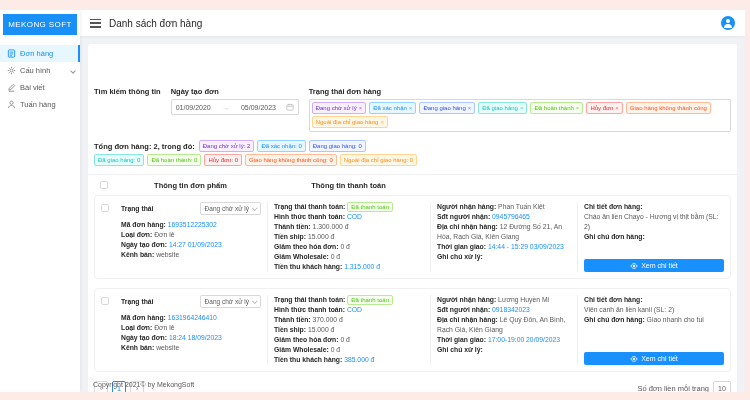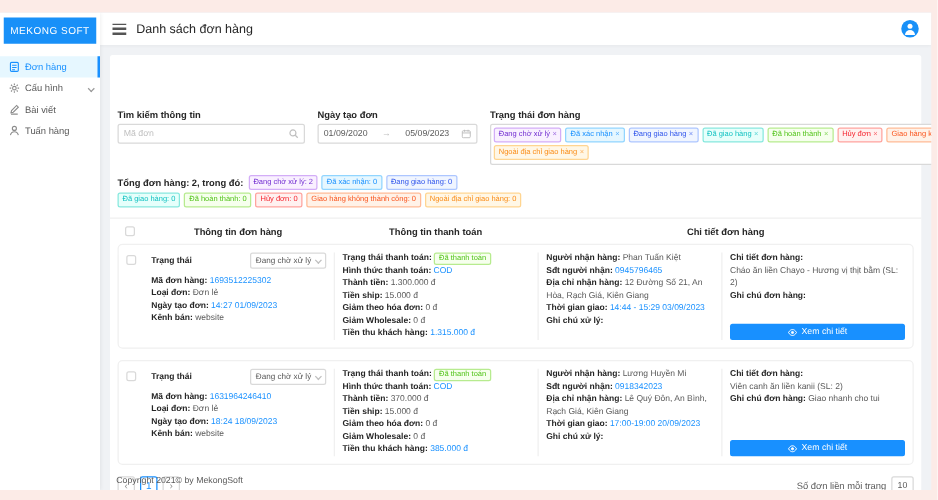--- a/index.html
+++ b/index.html
@@ -147,27 +147,20 @@
       <span>Tuấn hàng</span>
     </div>
   </div>
 
   <div class="content">
     <div class="card">
 
       <div class="filters">
         <div>
           <span class="fg-label">Tìm kiếm thông tin</span>
-          <div class="inp search-inp">
-            <input type="text" placeholder="Mã đơn" style="">
-            <svg width="8" height="8" viewBox="0 0 10 10" fill="none" stroke="#bfbfbf" stroke-width="1.2">
-                <circle cx="4.2" cy="4.2" r="3"></circle>
-                <path d="M6.5 6.5L9 9"></path>
-              </svg>
-          </div>
         </div>
         <div>
           <span class="fg-label">Ngày tạo đơn</span>
           <div class="inp date-inp">
             <span>01/09/2020</span>
             <span class="date-arrow">→</span>
             <span>05/09/2023</span>
             <svg width="8" height="8" viewBox="0 0 10 10" fill="none" stroke="#bfbfbf" stroke-width="1">
                 <rect x="1" y="2" width="8" height="7" rx="1"></rect>
                 <path d="M1 4.2h8M3.2 1v2M6.8 1v2"></path>
@@ -231,23 +224,22 @@
           <span class="tag t-orange">Ngoài địa chỉ giao hàng: 0</span>
         </div>
       </div>
 
       <div class="divider"></div>
 
       <div class="thead">
         <span class="w-check">
             <span class="checkbox"></span>
           </span>
-        <span class="th w-c1">Thông tin đơn hàng</span>
+        <span class="th w-c1">Thông tin đơn phẩm</span>
         <span class="th w-c2">Thông tin thanh toán</span>
-        <span class="th w-c4">Chi tiết đơn hàng</span>
       </div>
 
       <div class="row-card">
         <div class="cell check">
             <span class="checkbox"></span>
           </div>
         <div class="cell c1 bordered">
           <div class="status-line">
             <span class="lb">Trạng thái</span>
             <span class="mini-select">

